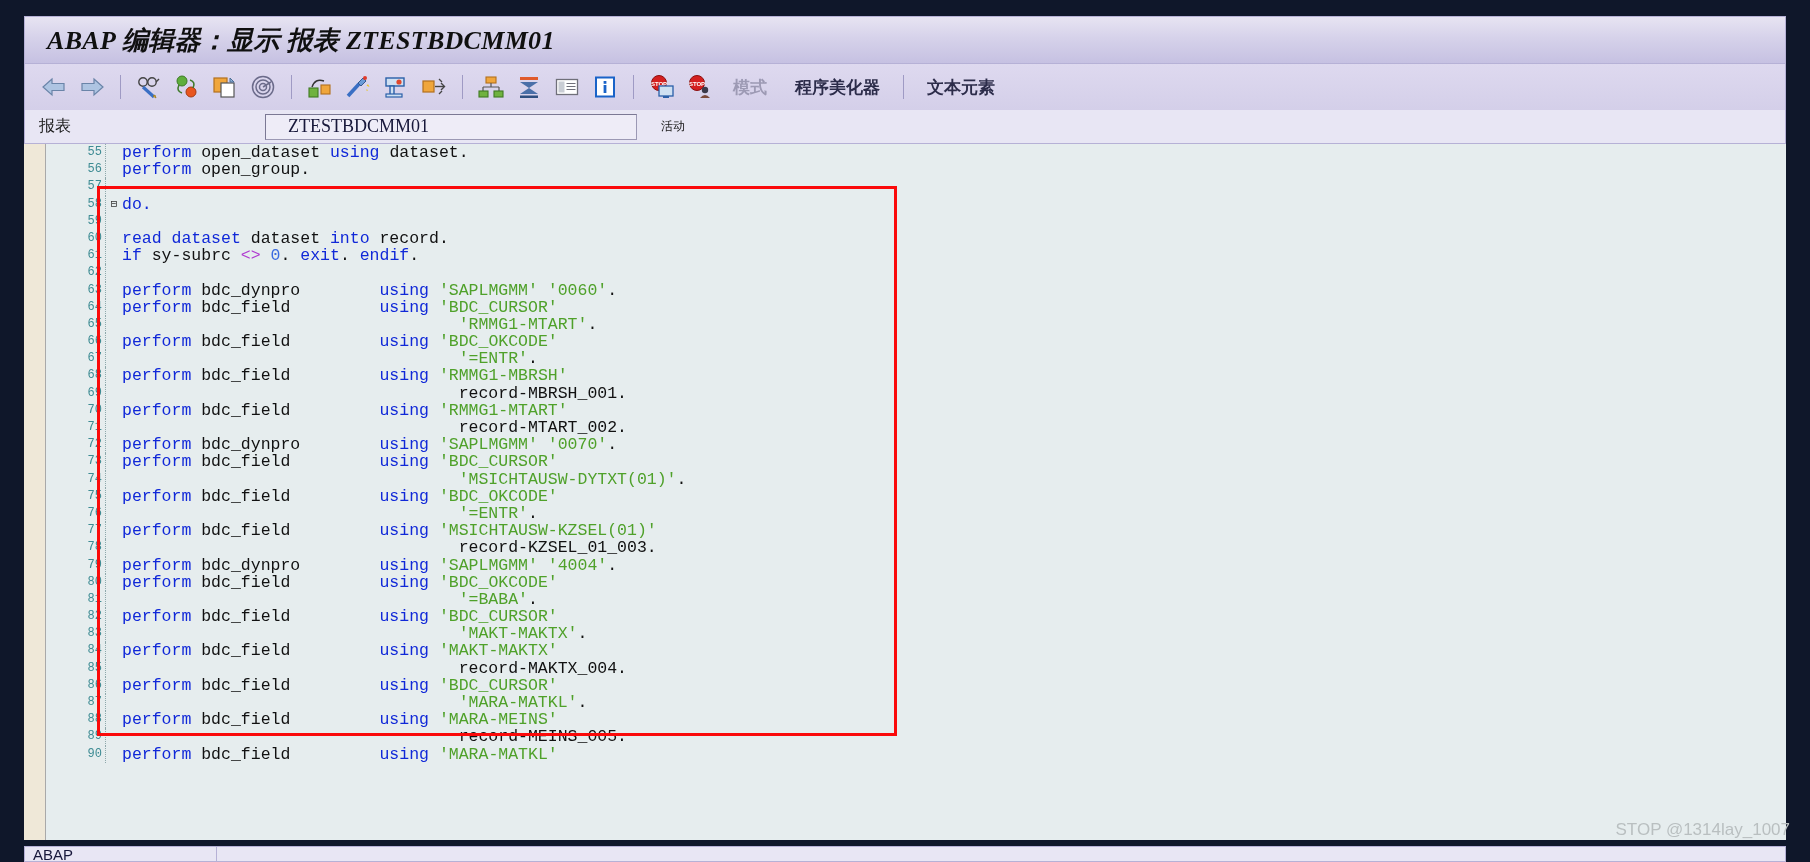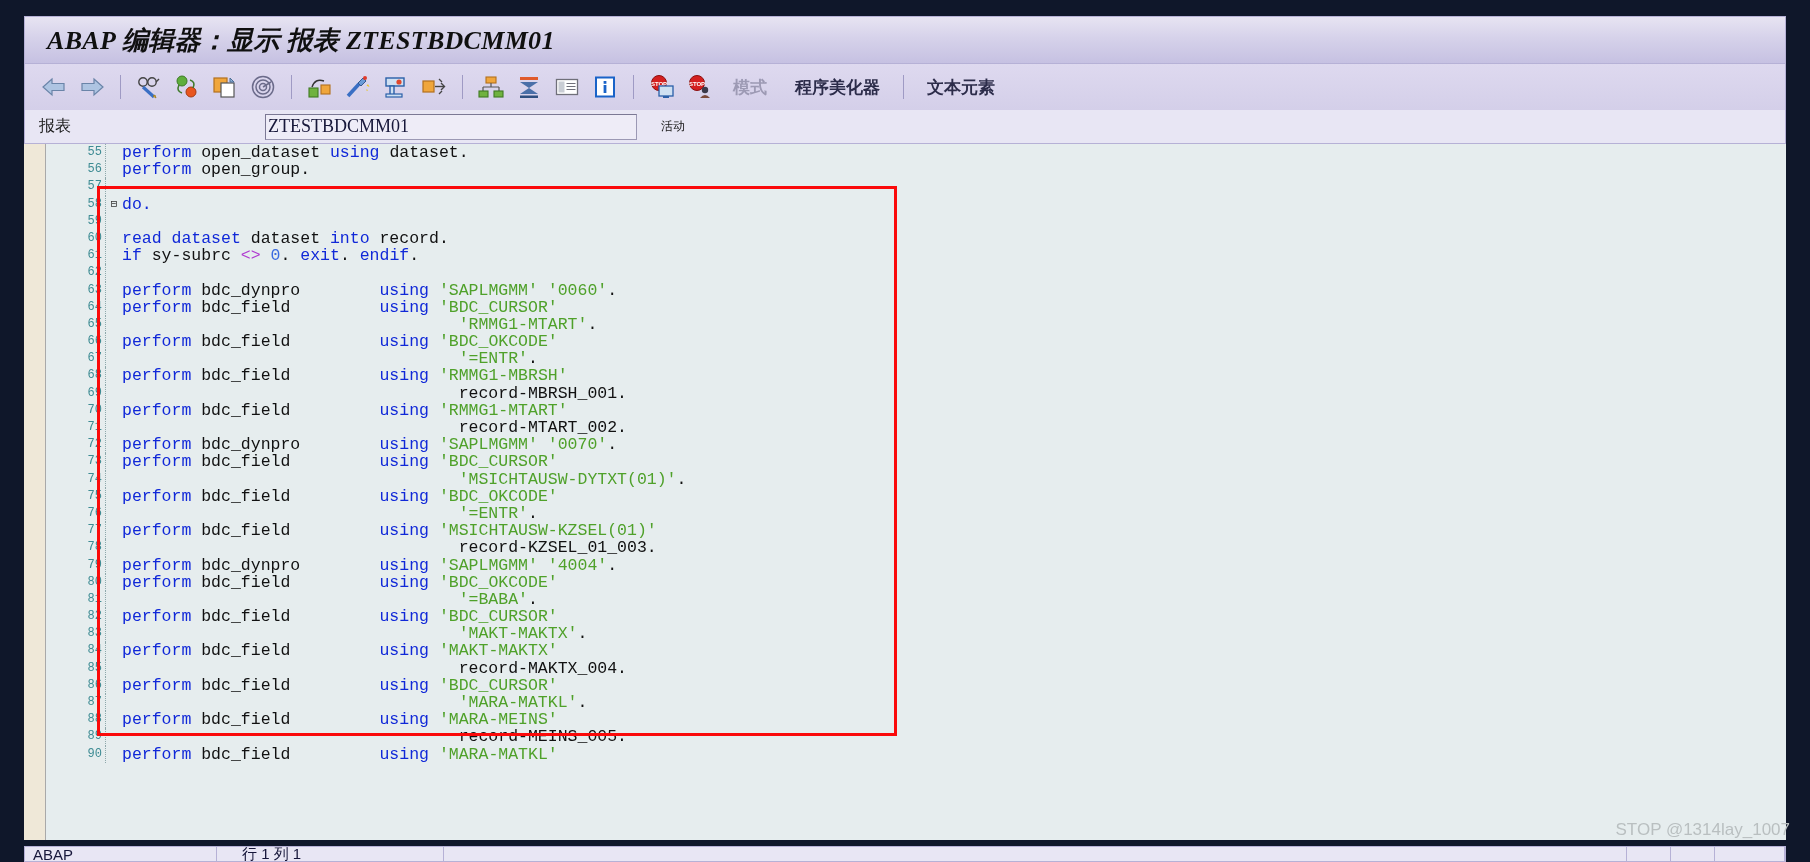--- a/index.html
+++ b/index.html
@@ -115,21 +115,21 @@
   .reportrow .field {
     width: 372px;
     height: 26px;
     background: #eeecf7;
     border: 1px solid #9b98b4;
     border-top-color: #7b7894;
     border-left-color: #7b7894;
     box-sizing: border-box;
     display: flex;
     align-items: center;
-    padding-left: 2px;
+    padding-left: 22px;
     font-family: "Liberation Serif", serif;
     font-size: 18px;
     color: #17173a;
     flex: 0 0 auto;
   }
   .reportrow .status {
     font-size: 12px;
     color: #1a1a1a;
     margin-left: 18px;
     flex: 0 0 auto;
@@ -239,20 +239,21 @@
     height: 16px;
     background: #e8e6f4;
     border: 1px solid #b6b1d6;
     box-sizing: border-box;
     display: flex;
     align-items: flex-start;
     overflow: hidden;
     font-size: 15px;
     color: #16163a;
     z-index: 7;
+    flex-direction: column;
   }
   .statusbar .cell {
     border-right: 1px solid #b6b1d6;
     height: 100%;
     box-sizing: border-box;
     display: flex;
     align-items: center;
     padding: 0 8px;
     white-space: nowrap;
   }

